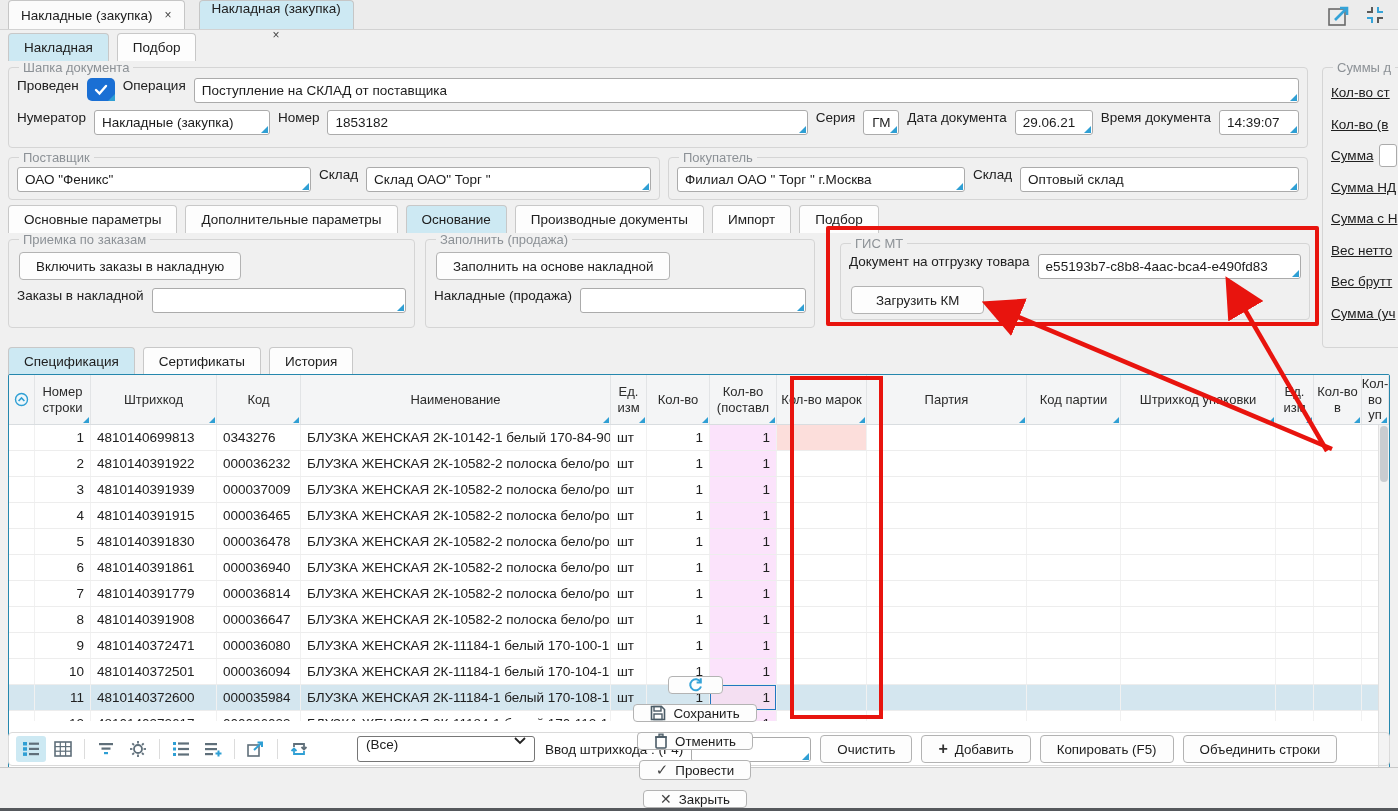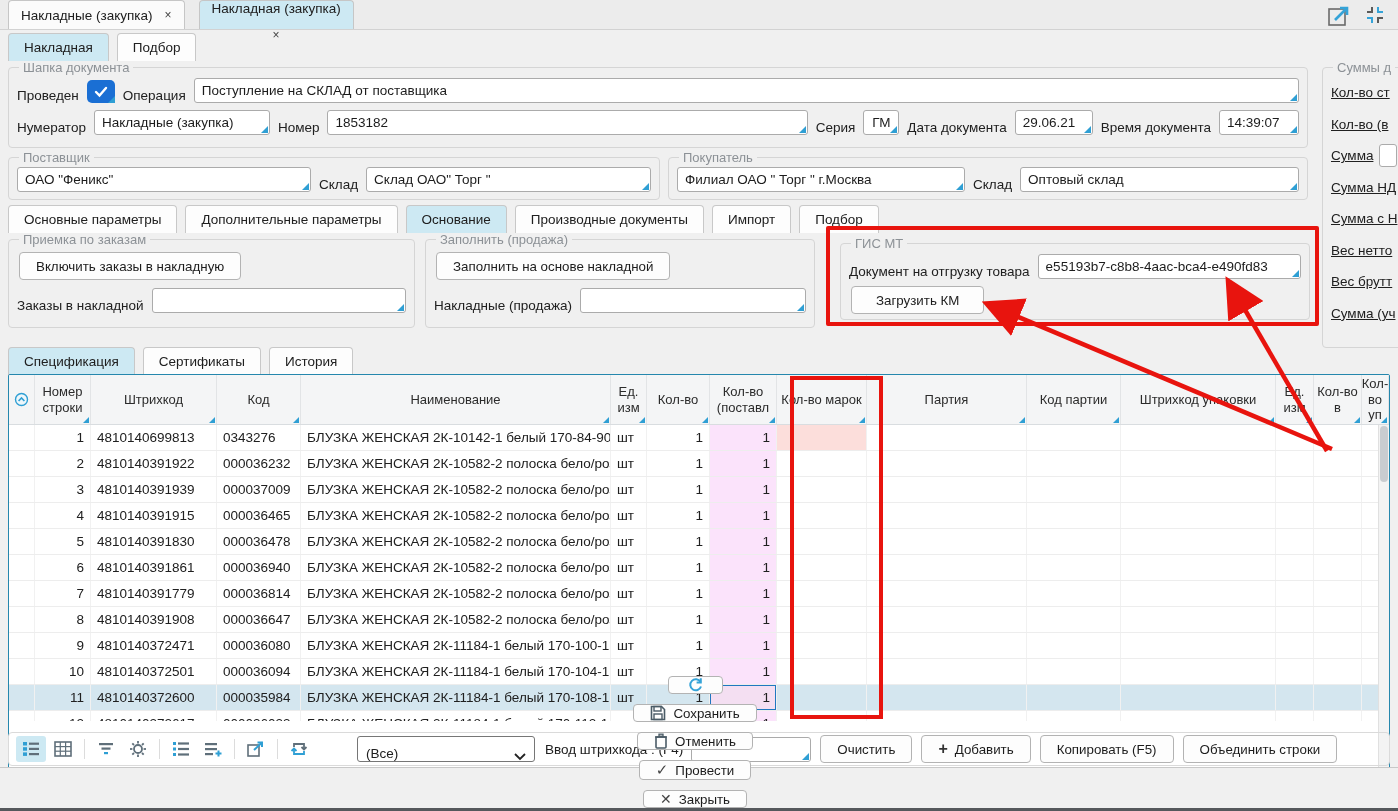--- a/index.html
+++ b/index.html
@@ -24,21 +24,21 @@
     border:1px solid #c8c8c8; border-bottom:none; border-radius:4px 4px 0 0;
     background:#fdfdfd; margin-right:8px; white-space:nowrap; }
   .tab.active { background:#cde9f3; }
   .main-tabs { position:absolute; left:8px; top:33px; display:flex; }
   .param-tabs { position:absolute; left:8px; top:205px; display:flex; }
   .spec-tabs { position:absolute; left:8px; top:347px; display:flex; }
   
   fieldset { position:absolute; border:1px solid #d5d5d5; border-radius:4px; margin:0;
     padding:2px 8px 6px 8px; background:transparent; }
   legend { color:#8c9196; font-size:13px; padding:0 4px; margin-left:2px; white-space:nowrap; }
-  .frow { display:flex; align-items:flex-end; gap:8px; }
+  .frow { display:flex; align-items:flex-start; gap:8px; }
   .lbl { white-space:nowrap; }
   
   .inp { position:relative; background:#fff; border:1px solid #ababab; border-radius:3px;
     height:25px; display:flex; align-items:center; padding:0 7px; white-space:nowrap;
     overflow:hidden; color:#1c1c1c; }
   .inp::after { content:""; position:absolute; right:1px; bottom:1px;
     border-left:7px solid transparent; border-bottom:7px solid #2f9fd4; }
   .grow { flex:1 1 auto; min-width:0; }
   .checkbox { position:relative; width:28px; height:23px; background:#1a6fd4; border-radius:5px;
     display:flex; align-items:center; justify-content:center; }
@@ -82,21 +82,21 @@
     border-top:1px solid #e0e0e0; }
   .hthumb { position:absolute; left:26px; top:1px; height:7px; width:1060px; background:#c9ccd0; border-radius:4px; }
   
   .spec-toolbar { position:absolute; left:8px; top:732px; width:1382px; height:34px;
     border:1px solid #dadada; border-radius:4px; display:flex; align-items:center; padding:0 6px; }
   .icon-btn { width:30px; height:26px; display:flex; align-items:center; justify-content:center;
     border-radius:3px; margin:0 1px; }
   .icon-btn.active { background:#cde9f3; }
   .vsep { width:1px; height:20px; background:#dcdcdc; margin:0 5px; }
   .select { position:relative; width:178px; height:26px; background:#fff; border:1px solid #767676;
-    border-radius:3px; display:flex; align-items:flex-end; padding:0 8px; margin-left:42px;
+    border-radius:3px; display:flex; align-items:flex-start; padding:0 8px; margin-left:42px;
     justify-content:space-between; }
   .tb-btn { height:28px; margin-left:9px; }
   
   .action-bar { position:absolute; left:0; top:767px; width:100%; height:41px; background:#f0f0f0;
     border-top:1px solid #c8c8c8; display:flex; align-items:center; justify-content:flex-end;
     gap:10px; padding-right:8px;flex-direction:column; }
   .action-bar .btn { height:30px; }
   .bottom-strip { position:absolute; left:0; bottom:0; width:100%; height:3px; background:#55585c; }
   
   .annot { position:absolute; border:4px solid #e8140e; pointer-events:none; z-index:50; }

